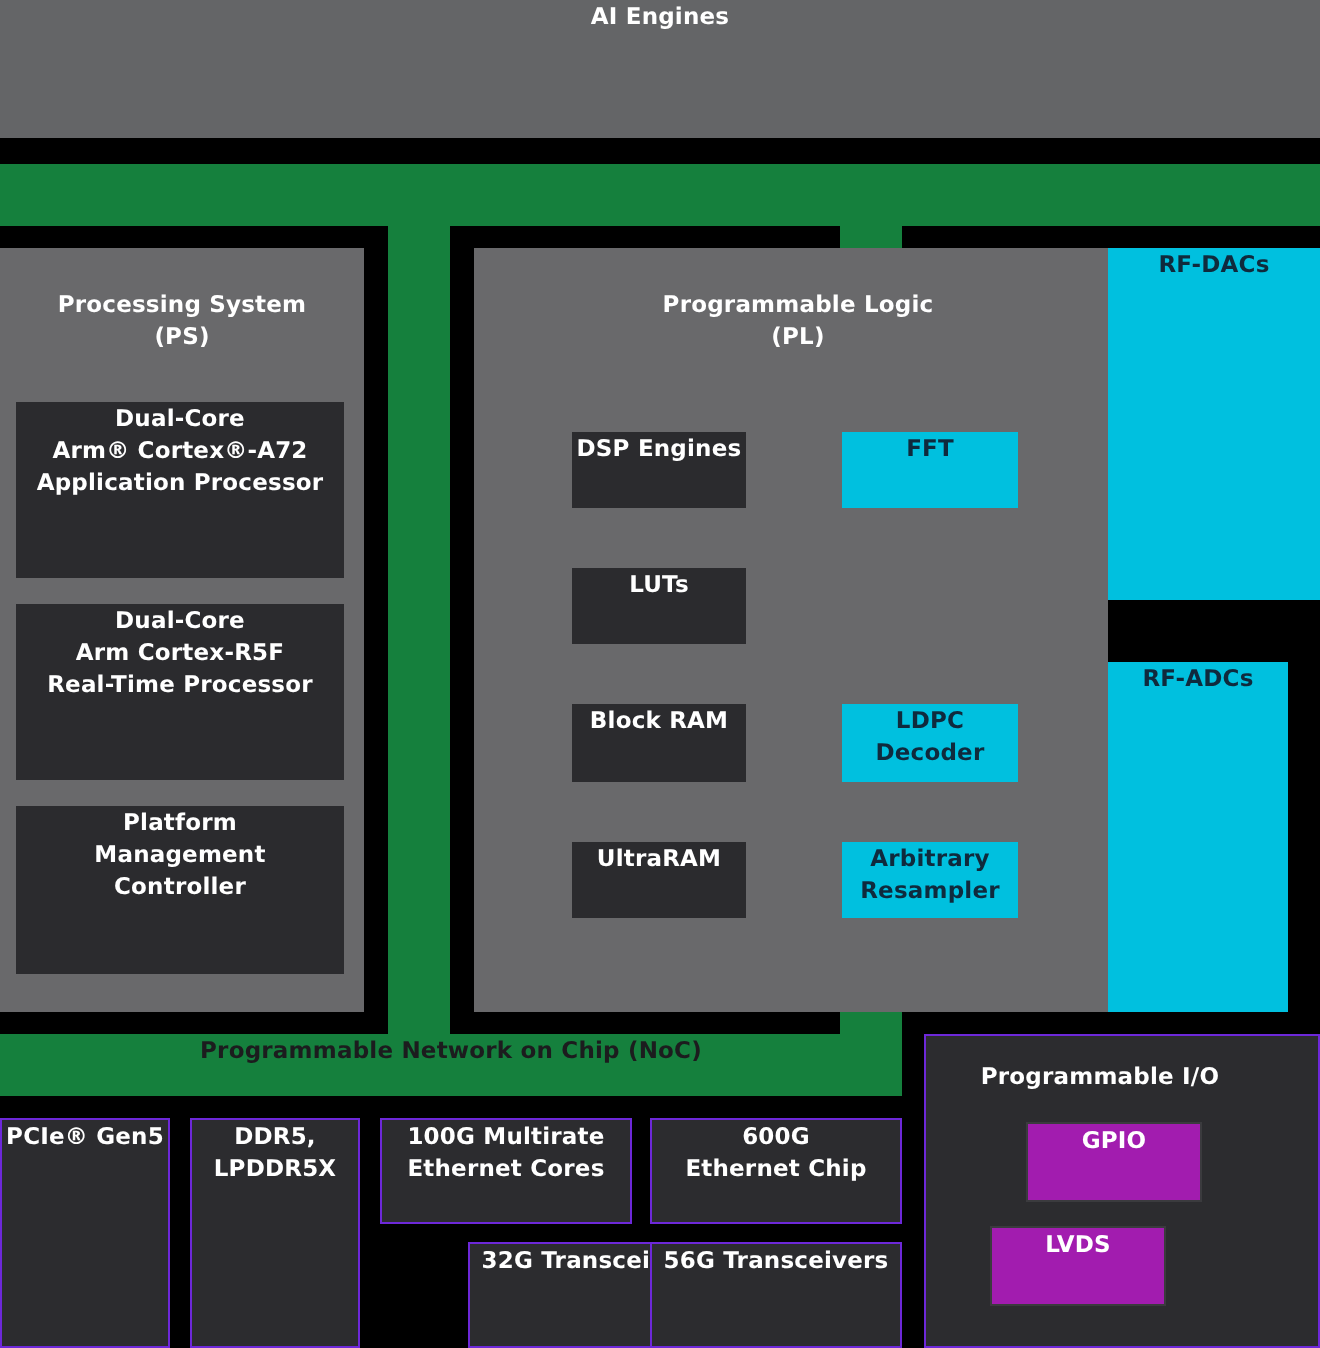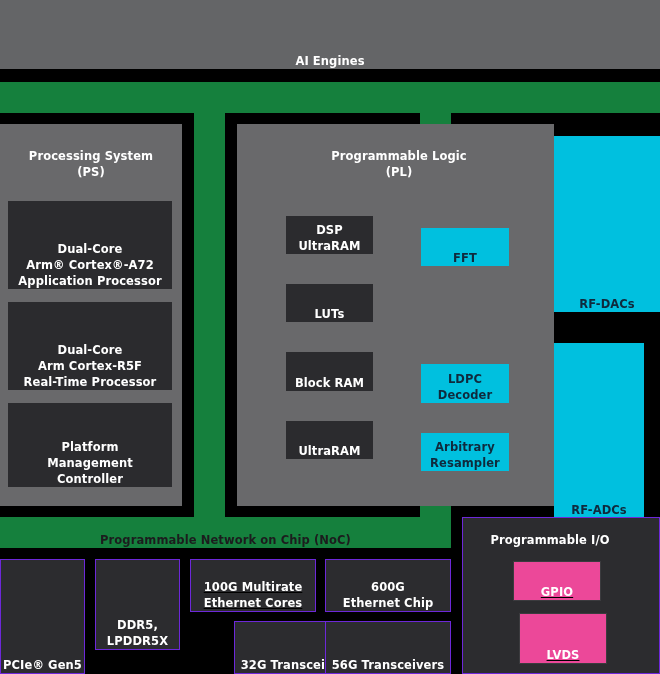--- a/index.html
+++ b/index.html
@@ -3,35 +3,35 @@
   <meta charset="utf-8">
   <style>
     html, body { margin: 0; padding: 0; }
     body {
       width: 660px; height: 674px; position: relative; overflow: hidden;
       background: #000000;
       font-family: "DejaVu Sans", "Liberation Sans", sans-serif;
     }
     .abs { position: absolute; box-sizing: border-box; }
     .center {
-      display: flex; align-items: flex-end; justify-content: center; text-align: center;
+      display: flex; align-items: flex-start; justify-content: center; text-align: center;
     }
     .lbl {
       font-size: 11.5px; font-weight: bold; line-height: 16px;
       white-space: pre-line; color: #ffffff; letter-spacing: 0.1px;
     }
     .dark-lbl { color: #0f2a3d; }
     .noc-lbl { color: #1c1c1e; }
     .gray-ai { background: #646567; }
     .noc { background: #15803d; }
     .mid { background: #69696b; padding-left: 15px; }
     .blk { background: #2b2b2e; }
     .bot { background: #2c2c2f; border: 1px solid #6d28d9; }
-    .cyan { background: #00c0df; margin-top: 12px; }
-    .io-blk { background: #ec4899; border: 1px solid #3b3b3e; text-decoration: underline; }
+    .cyan { background: #00c0df; }
+    .io-blk { background: #a21caf; border: 1px solid #3b3b3e; }
   </style>
 </head>
 <body>
 
 <div class="abs gray-ai center" style="left:0;top:0;width:660px;height:69px;">
   <span class="lbl">AI Engines</span>
 </div>
 
 <div class="abs noc" style="left:0;top:82px;width:660px;height:31px;"></div>
 <div class="abs noc" style="left:194px;top:113px;width:31px;height:404px;"></div>
@@ -63,21 +63,21 @@
   </div>
 </div>
 
 <div class="abs mid" style="left:237px;top:124px;width:317px;height:382px;">
   <div class="abs center" style="left:16px;top:20px;width:292px;height:36px;">
     <span class="lbl">Programmable Logic
 (PL)</span>
   </div>
 
   <div class="abs blk center" style="left:49px;top:92px;width:87px;height:38px;">
-    <span class="lbl">DSP UltraRAM</span>
+    <span class="lbl">DSP Engines</span>
   </div>
   <div class="abs blk center" style="left:49px;top:160px;width:87px;height:38px;">
     <span class="lbl">LUTs</span>
   </div>
   <div class="abs blk center" style="left:49px;top:228px;width:87px;height:39px;">
     <span class="lbl">Block RAM</span>
   </div>
   <div class="abs blk center" style="left:49px;top:297px;width:87px;height:38px;">
     <span class="lbl">UltraRAM</span>
   </div>
@@ -97,25 +97,25 @@
 <div class="abs cyan center" style="left:554px;top:124px;width:106px;height:176px;">
   <span class="lbl dark-lbl">RF-DACs</span>
 </div>
 <div class="abs cyan center" style="left:554px;top:331px;width:90px;height:175px;">
   <span class="lbl dark-lbl">RF-ADCs</span>
 </div>
 
 <div class="abs bot center" style="left:0;top:559px;width:85px;height:115px;">
   <span class="lbl">PCIe® Gen5</span>
 </div>
-<div class="abs bot center" style="left:95px;top:559px;width:85px;height:91px;padding-bottom:0;">
+<div class="abs bot center" style="left:95px;top:559px;width:85px;height:115px;padding-bottom:0;">
   <span class="lbl">DDR5,
 LPDDR5X</span>
 </div>
-<div class="abs bot center" style="left:190px;top:559px;width:126px;height:53px;text-decoration:underline;">
+<div class="abs bot center" style="left:190px;top:559px;width:126px;height:53px;">
   <span class="lbl">100G Multirate
 Ethernet Cores</span>
 </div>
 <div class="abs bot center" style="left:325px;top:559px;width:126px;height:53px;">
   <span class="lbl">600G
 Ethernet Chip</span>
 </div>
 <div class="abs bot center" style="left:190px;top:621px;width:126px;height:53px;margin-left:44px;">
   <span class="lbl">32G Transceivers</span>
 </div>
@@ -123,16 +123,16 @@
   <span class="lbl">56G Transceivers</span>
 </div>
 
 <div class="abs bot" style="left:462px;top:517px;width:198px;height:157px;">
   <div class="abs center" style="left:0;top:12px;width:174px;height:18px;">
     <span class="lbl">Programmable I/O</span>
   </div>
   <div class="abs io-blk center" style="left:50px;top:43px;width:88px;height:40px;">
     <span class="lbl">GPIO</span>
   </div>
-  <div class="abs io-blk center" style="left:56px;top:95px;width:88px;height:51px;">
+  <div class="abs io-blk center" style="left:32px;top:95px;width:88px;height:40px;">
     <span class="lbl">LVDS</span>
   </div>
 </div>
 
 </body></html>

